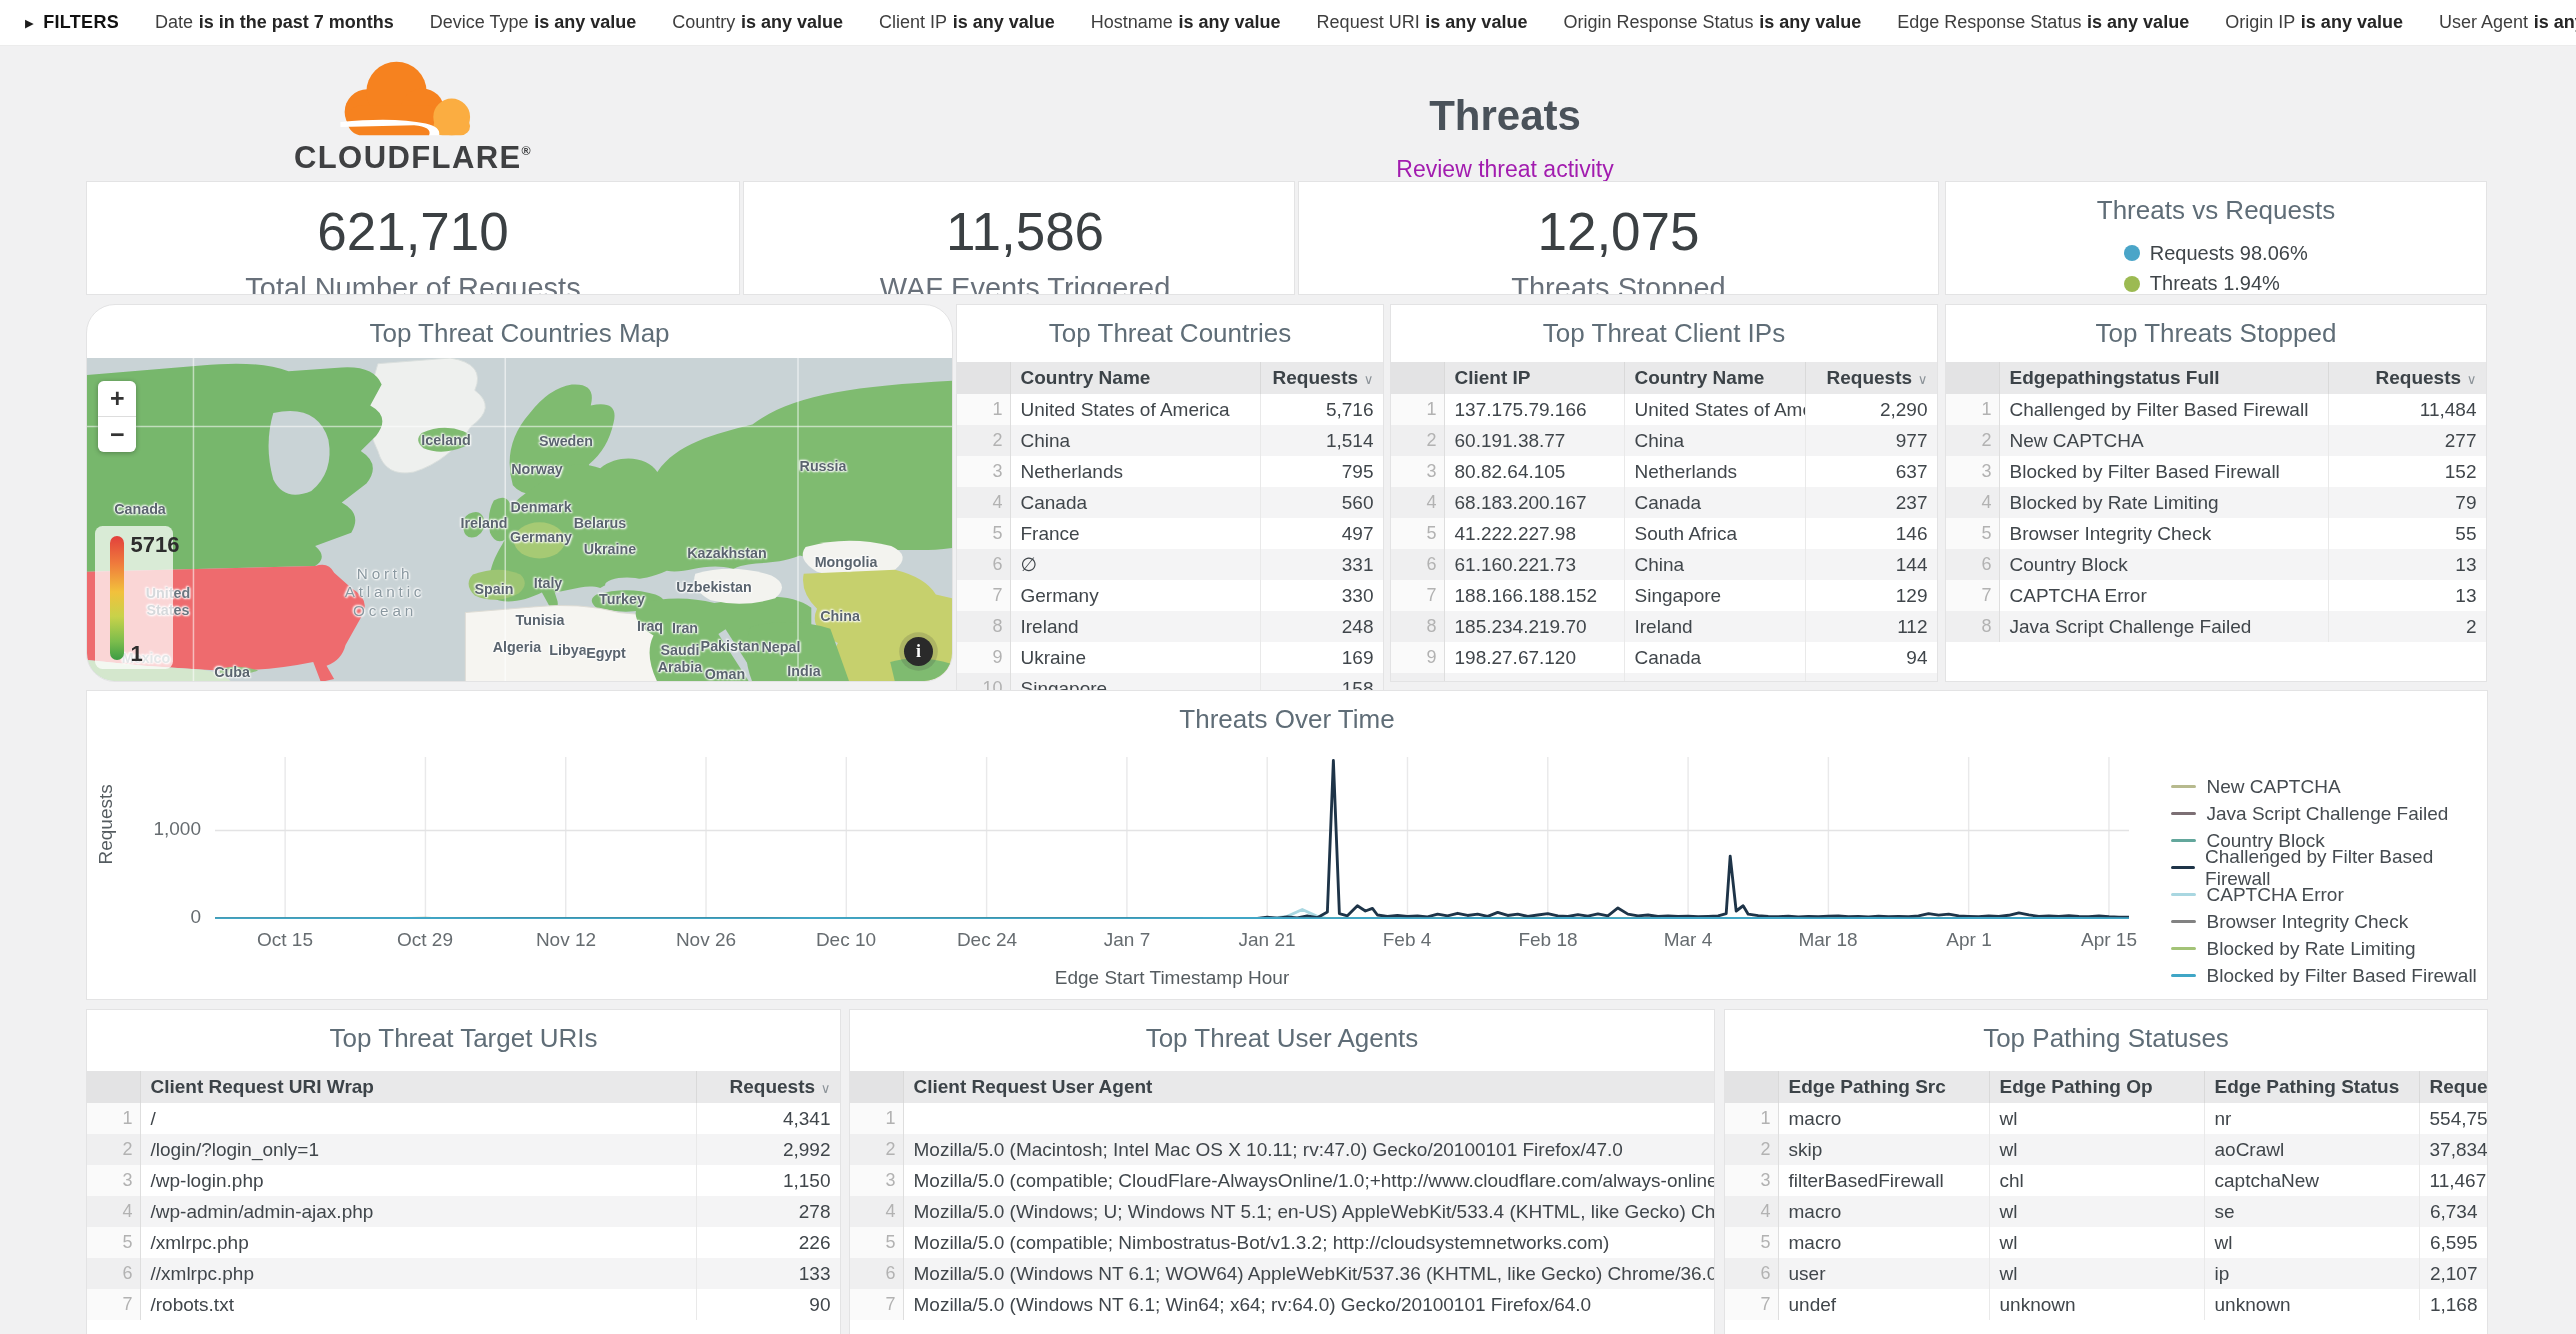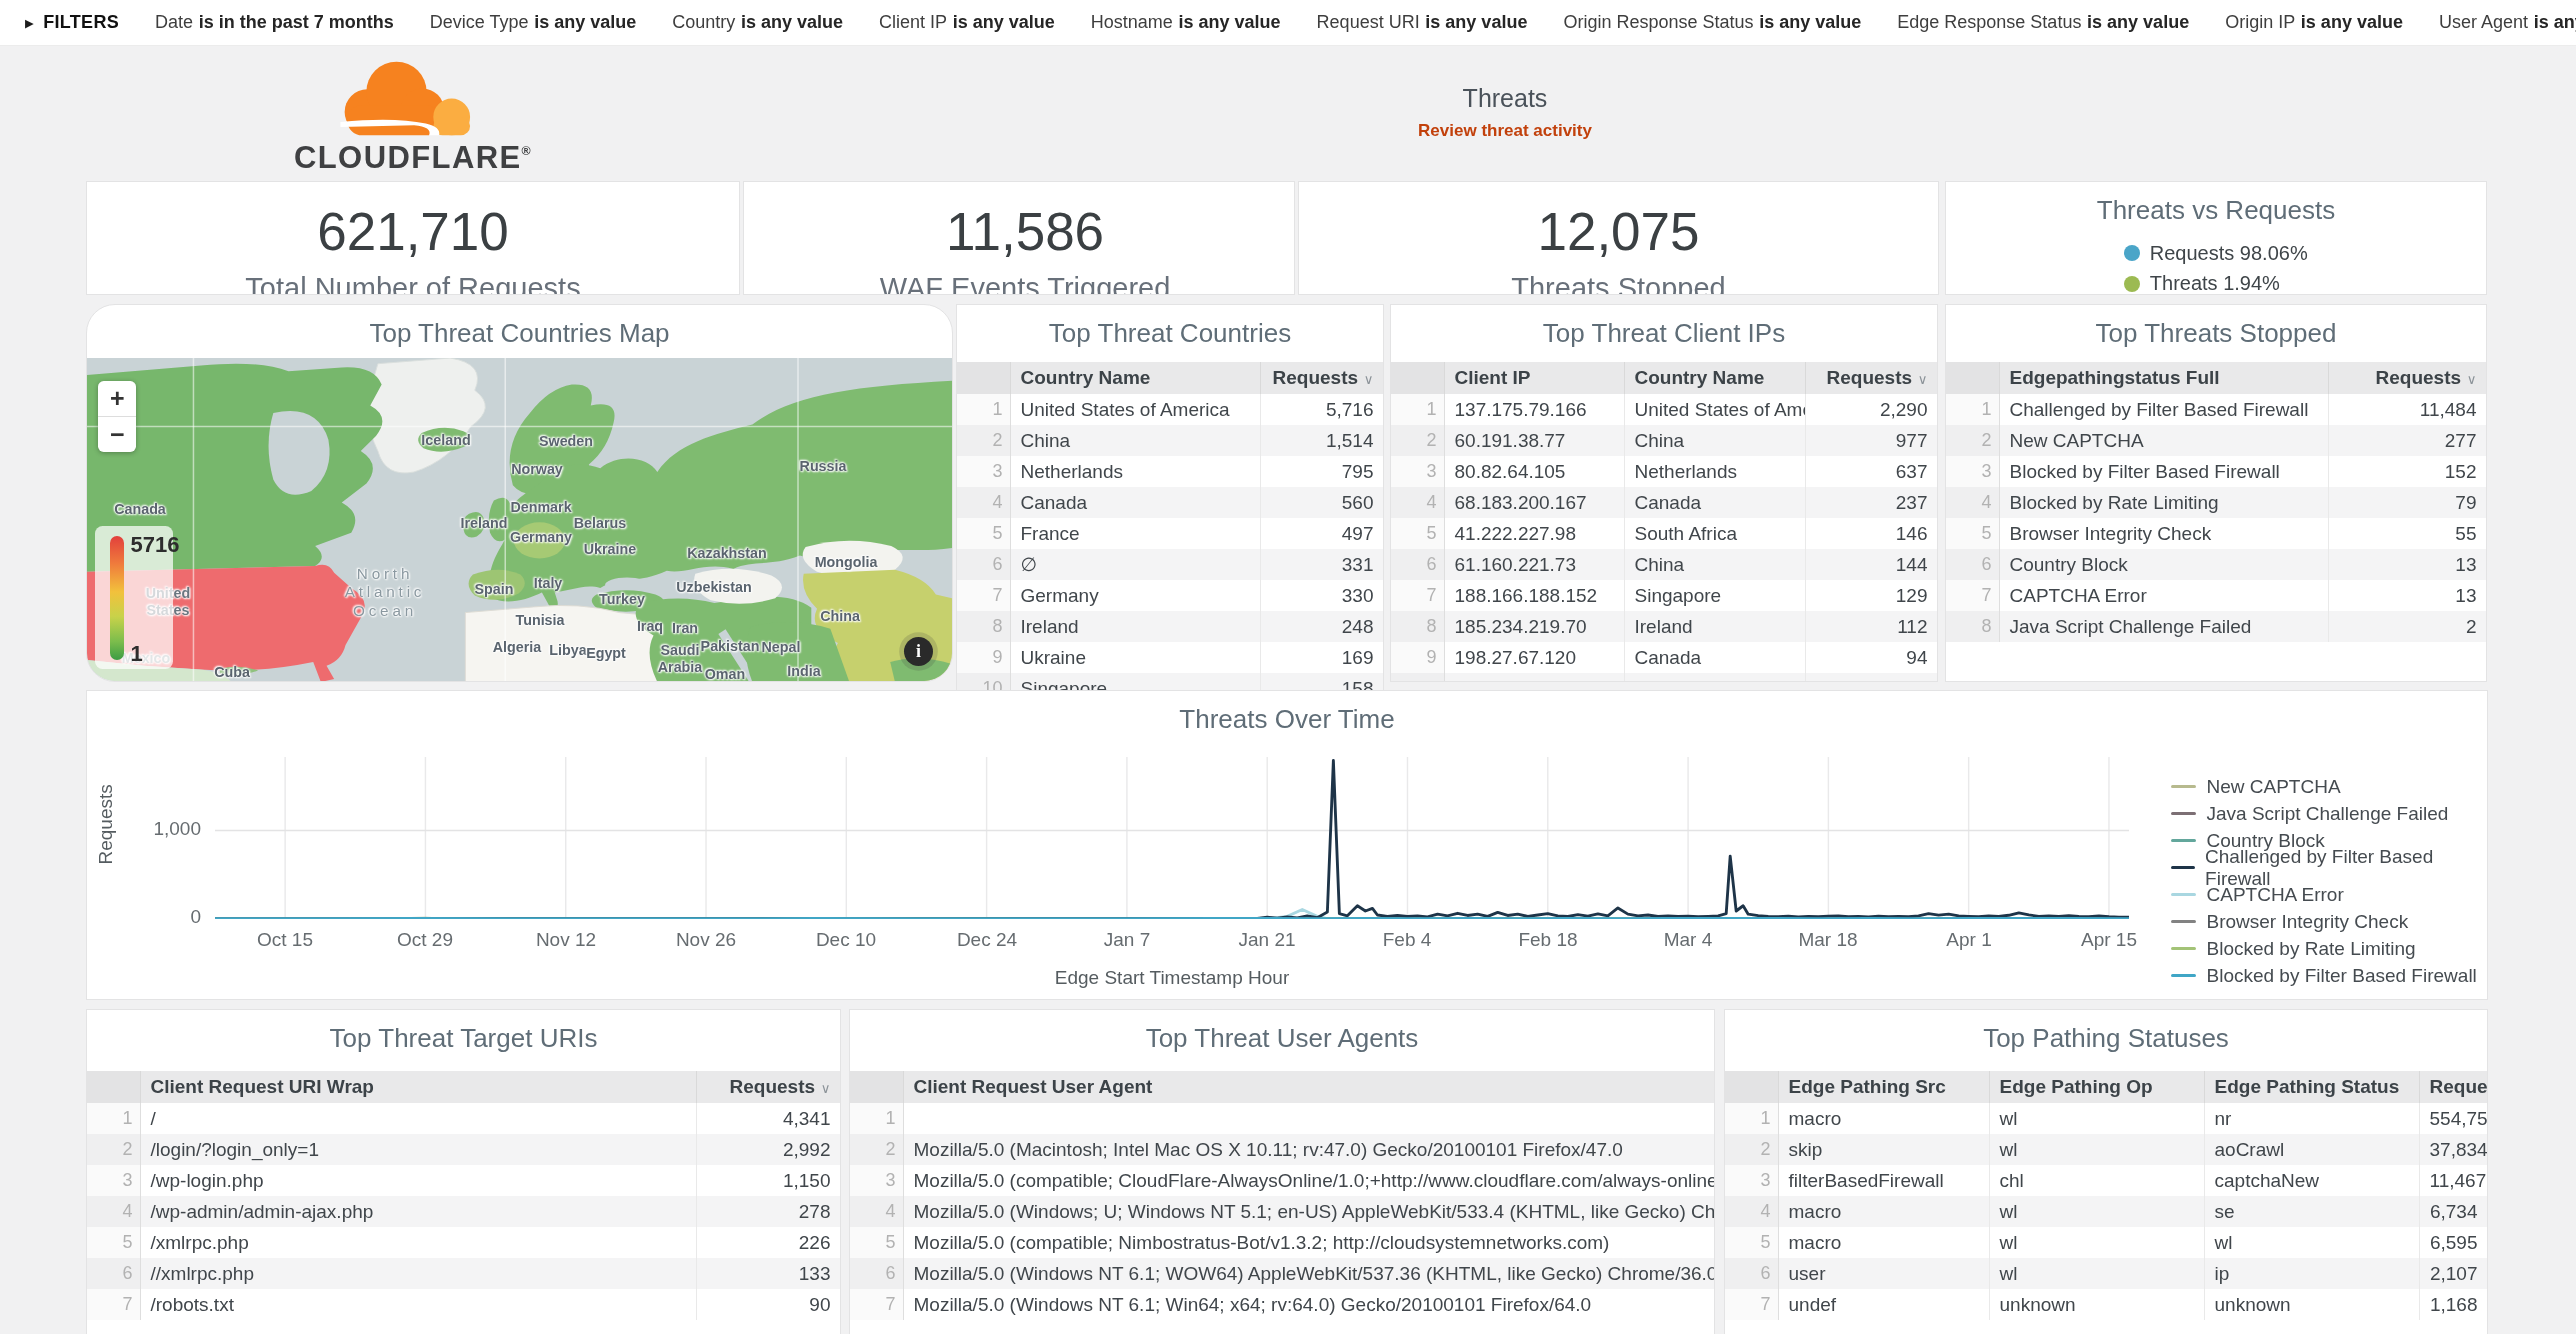--- a/index.html
+++ b/index.html
@@ -13,22 +13,22 @@
   .ftoggle .flab{font-size:18px;font-weight:700;color:#111;letter-spacing:0.3px;}
   .fitem{font-size:18px;color:#3e3e3e;}
   .fitem b{margin-left:5.7px;color:#262626;font-weight:700;}
 
   
   .brand{position:absolute;left:294px;top:50px;width:210px;text-align:center;}
   .brand svg{display:block;margin:0 auto;}
   .wordmark{font-size:31px;font-weight:700;color:#3f4042;letter-spacing:1.4px;margin-top:-1.9px;}
   .wordmark sup{font-size:12.4px;vertical-align:13.3px;}
   .pagetitle{position:absolute;left:1505px;top:76px;transform:translateX(-50%);text-align:center;}
-  .pagetitle h1{margin:8px;font-size:25px;font-weight:400;color:#4a525a;}
-  .pagetitle p{margin:7.6px 0 0 0;font-size:17px;color:#c2410c;font-weight:bold;}
+  .pagetitle h1{margin:16px;font-size:42px;font-weight:700;color:#4a525a;}
+  .pagetitle p{margin:7.6px 0 0 0;font-size:23px;color:#a21caf;}
 
   
   .tile{position:absolute;background:#fff;border:1px solid #e3e3e4;box-sizing:border-box;overflow:hidden;}
   .ttitle{margin-top:13.3px;text-align:center;font-size:26px;color:#5f6d77;font-weight:400;}
 
   
   .kval{margin-top:19px;text-align:center;font-size:53px;color:#3b4043;}
   .klabel{margin-top:9.5px;text-align:center;font-size:29px;color:#68707a;}
 
   

